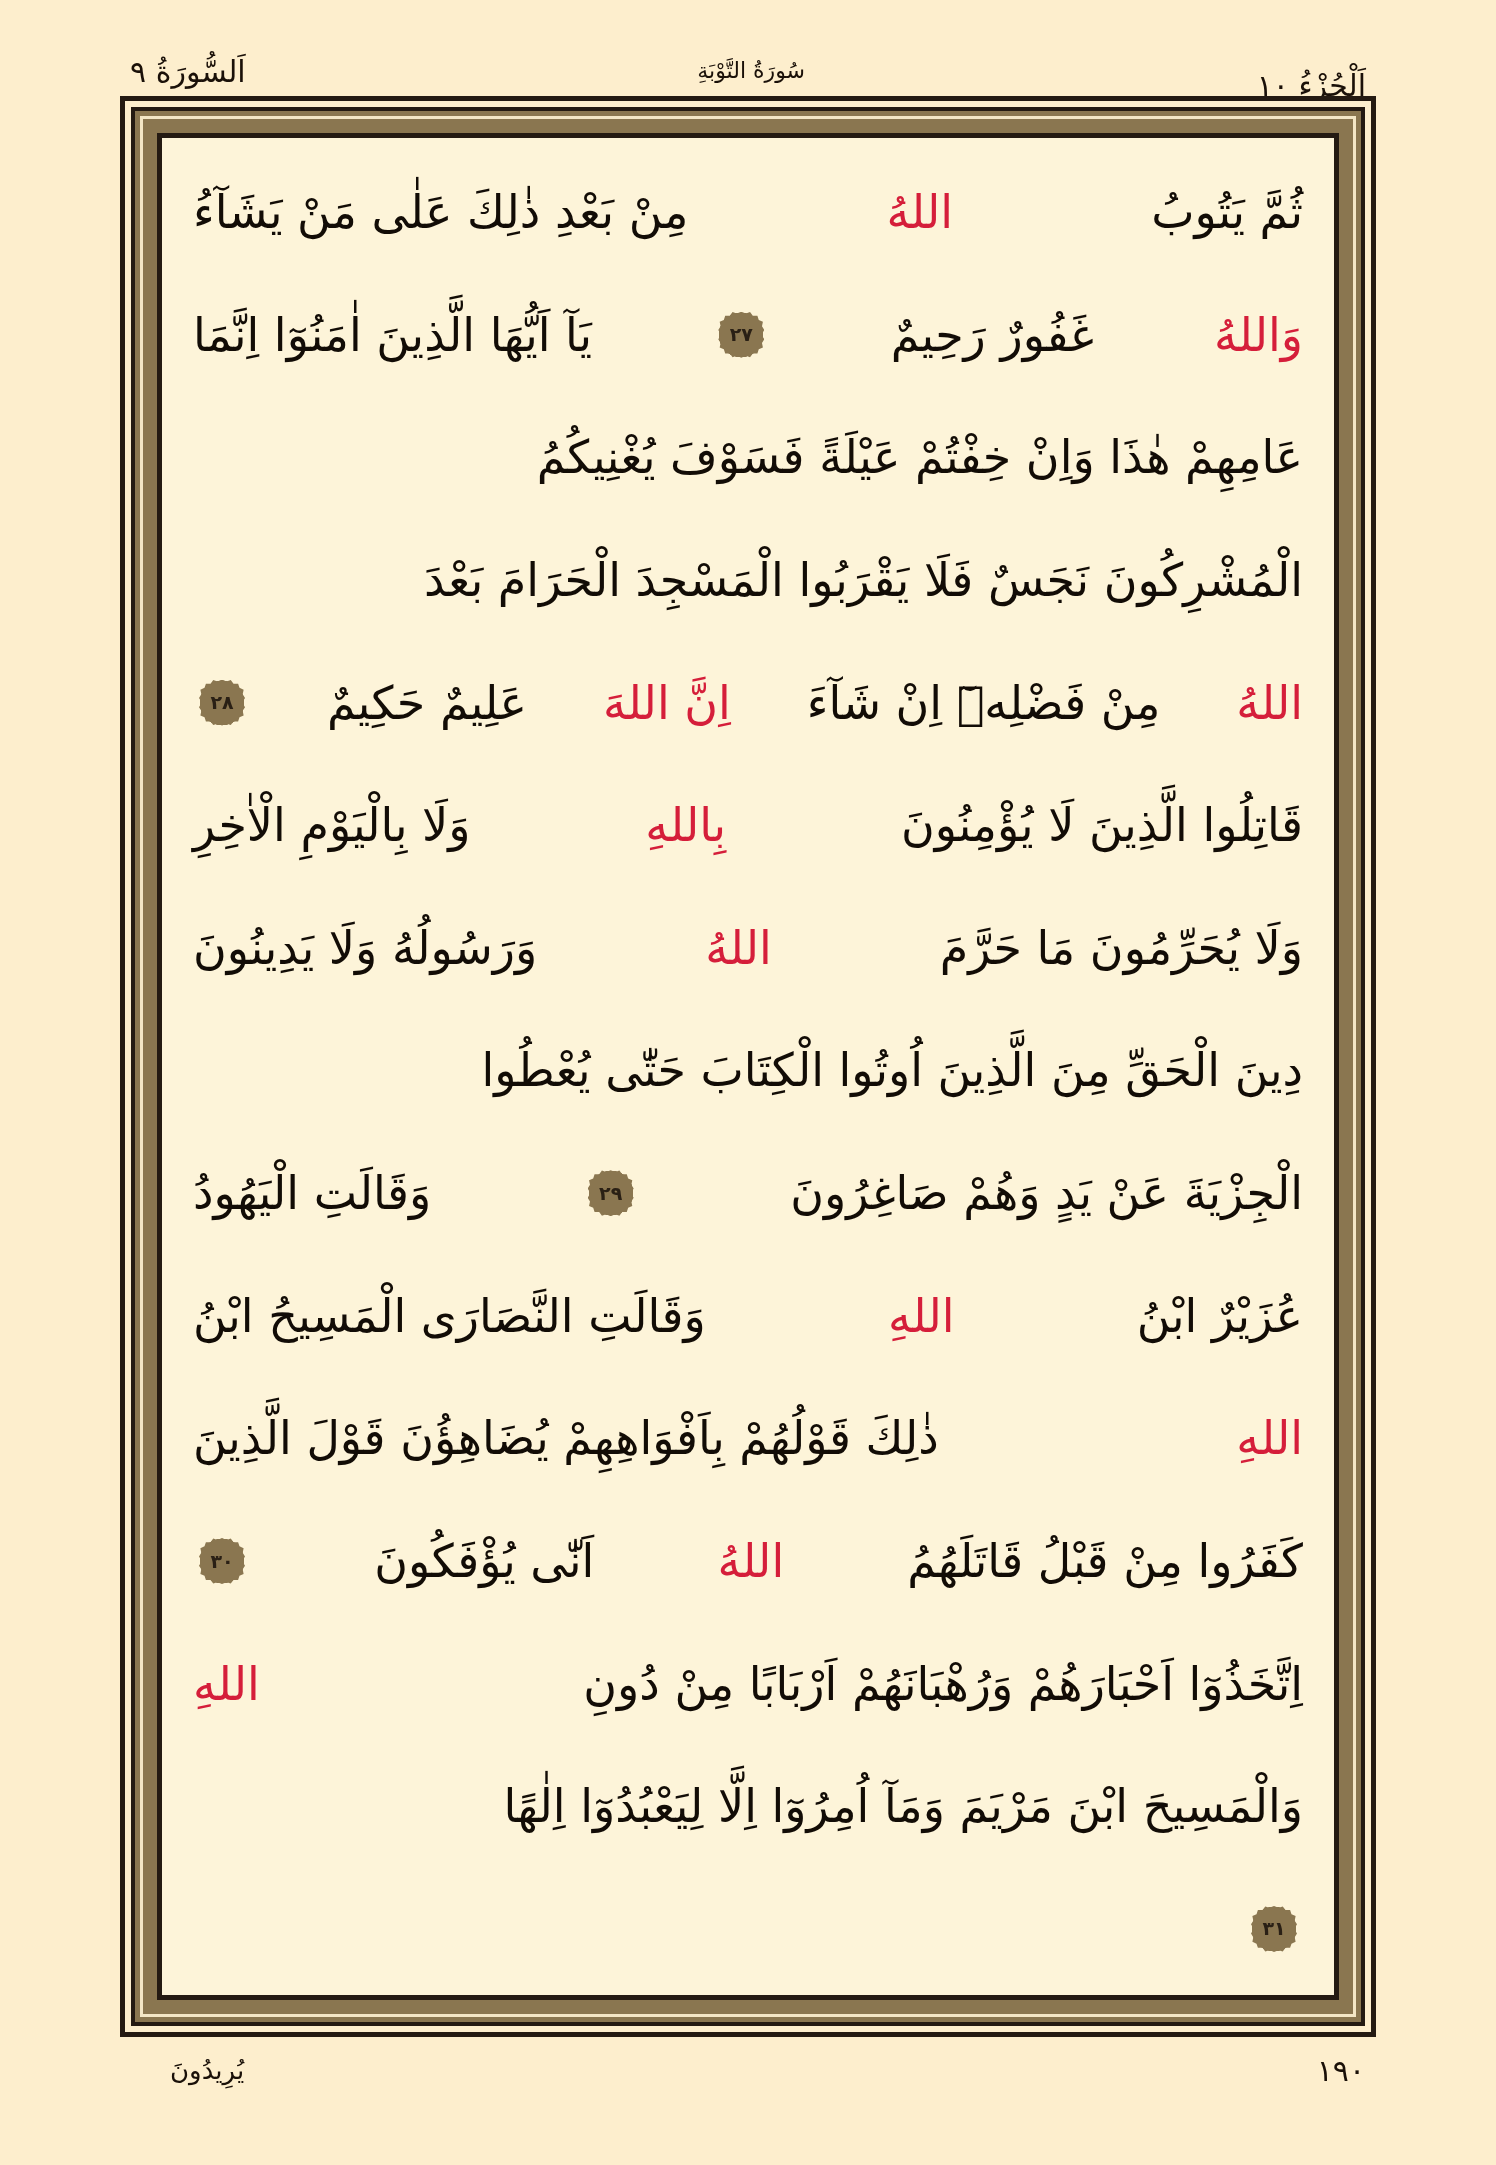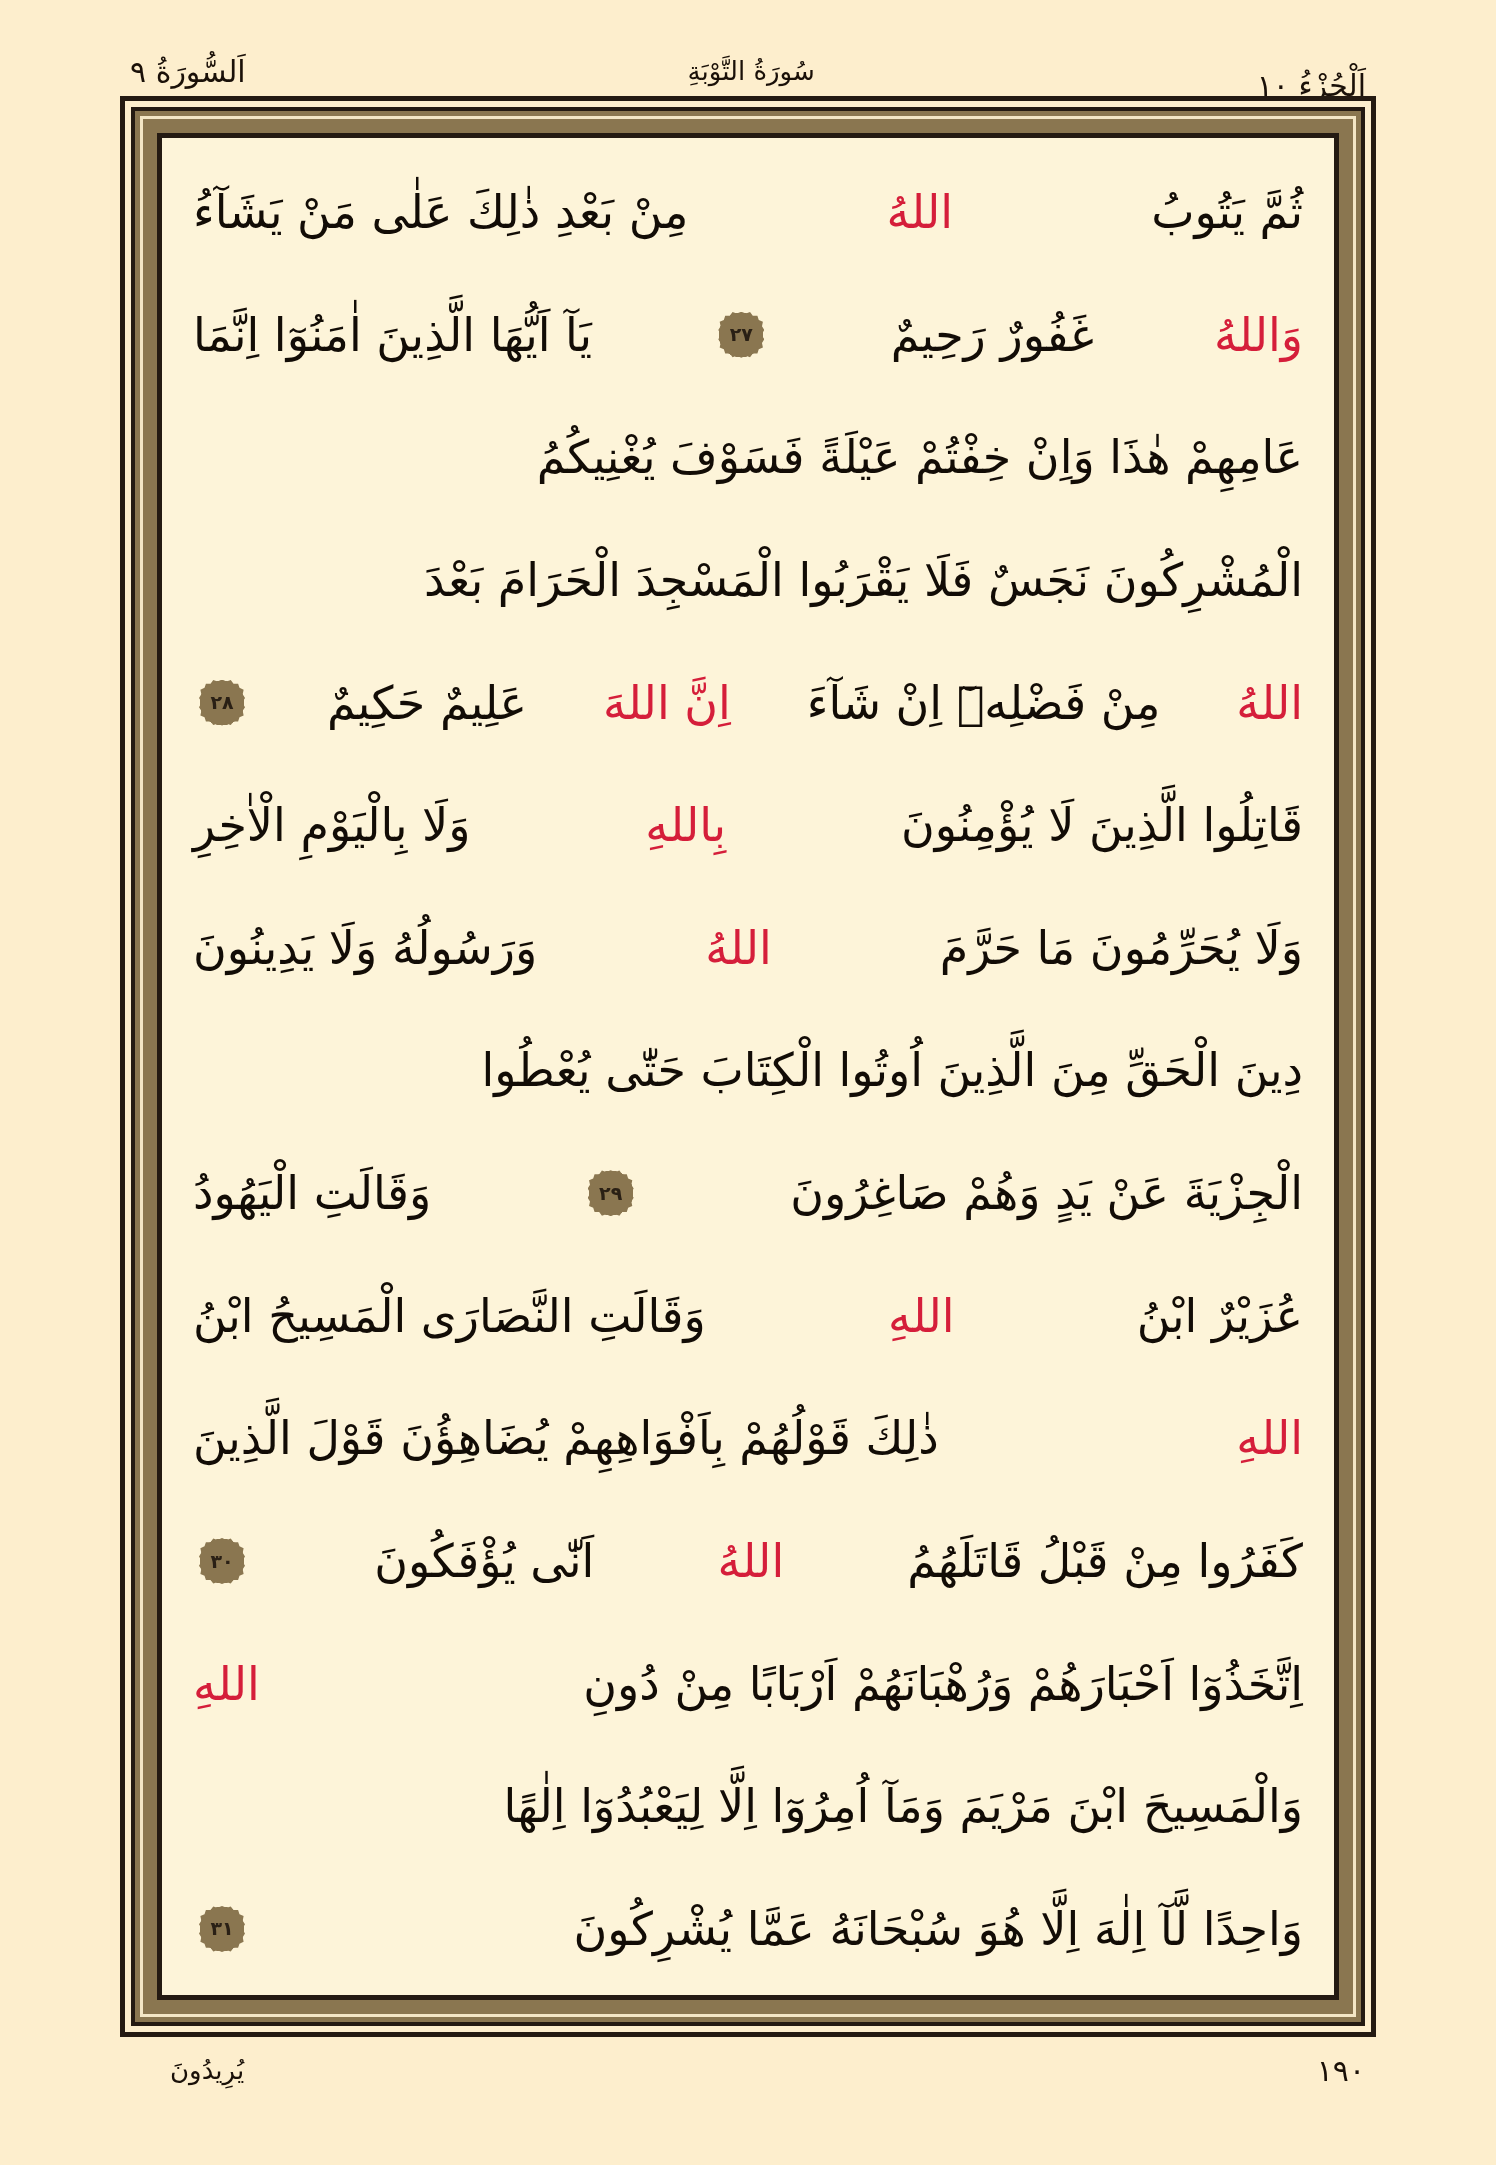--- a/index.html
+++ b/index.html
@@ -23,21 +23,21 @@
     direction:rtl;
   }
   .hdr-item{
     color:#1a1008;
     font-size:31px;
     line-height:1.1;
     white-space:nowrap;
     font-family:"DejaVu Sans","Liberation Sans",sans-serif;
   }
   .hdr-juz{font-size:30px;margin-top:28px;}
-  .hdr-surah-title{font-size:26px;}
+  .hdr-surah-title{font-size:22px;}
   .hdr-surah-no{font-size:30px;}
 
   
   .frame-outer{
     position:absolute;
     top:96px;left:120px;
     width:1256px;height:1941px;
     box-sizing:border-box;
     border:5px solid #241a12;
     background:#fdeecd;
@@ -232,21 +232,20 @@
               </span>
             </div>
             <div class="q-line">
               <span class="seg ar" style="color: rgb(18, 12, 6);">اِتَّخَذُوٓا اَحْبَارَهُمْ وَرُهْبَانَهُمْ اَرْبَابًا مِنْ دُونِ</span>
               <span class="seg red" style="color: rgb(213, 30, 58);">اللهِ</span>
             </div>
             <div class="q-line">
               <span class="seg ar" style="color: rgb(18, 12, 6);">وَالْمَسِيحَ ابْنَ مَرْيَمَ وَمَآ اُمِرُوٓا اِلَّا لِيَعْبُدُوٓا اِلٰهًا</span>
             </div>
             <div class="q-line">
-              <span class="seg ar" style="color: rgb(18, 12, 6);">وَاحِدًا لَّآ اِلٰهَ اِلَّا هُوَ سُبْحَانَهُ عَمَّا يُشْرِكُونَ</span>
               <span class="ayah-mark">
                 <span class="ayah-num">٣١</span>
               </span>
             </div>
           </div>
       </div>
     </div>
   </div>
 </div>
 

